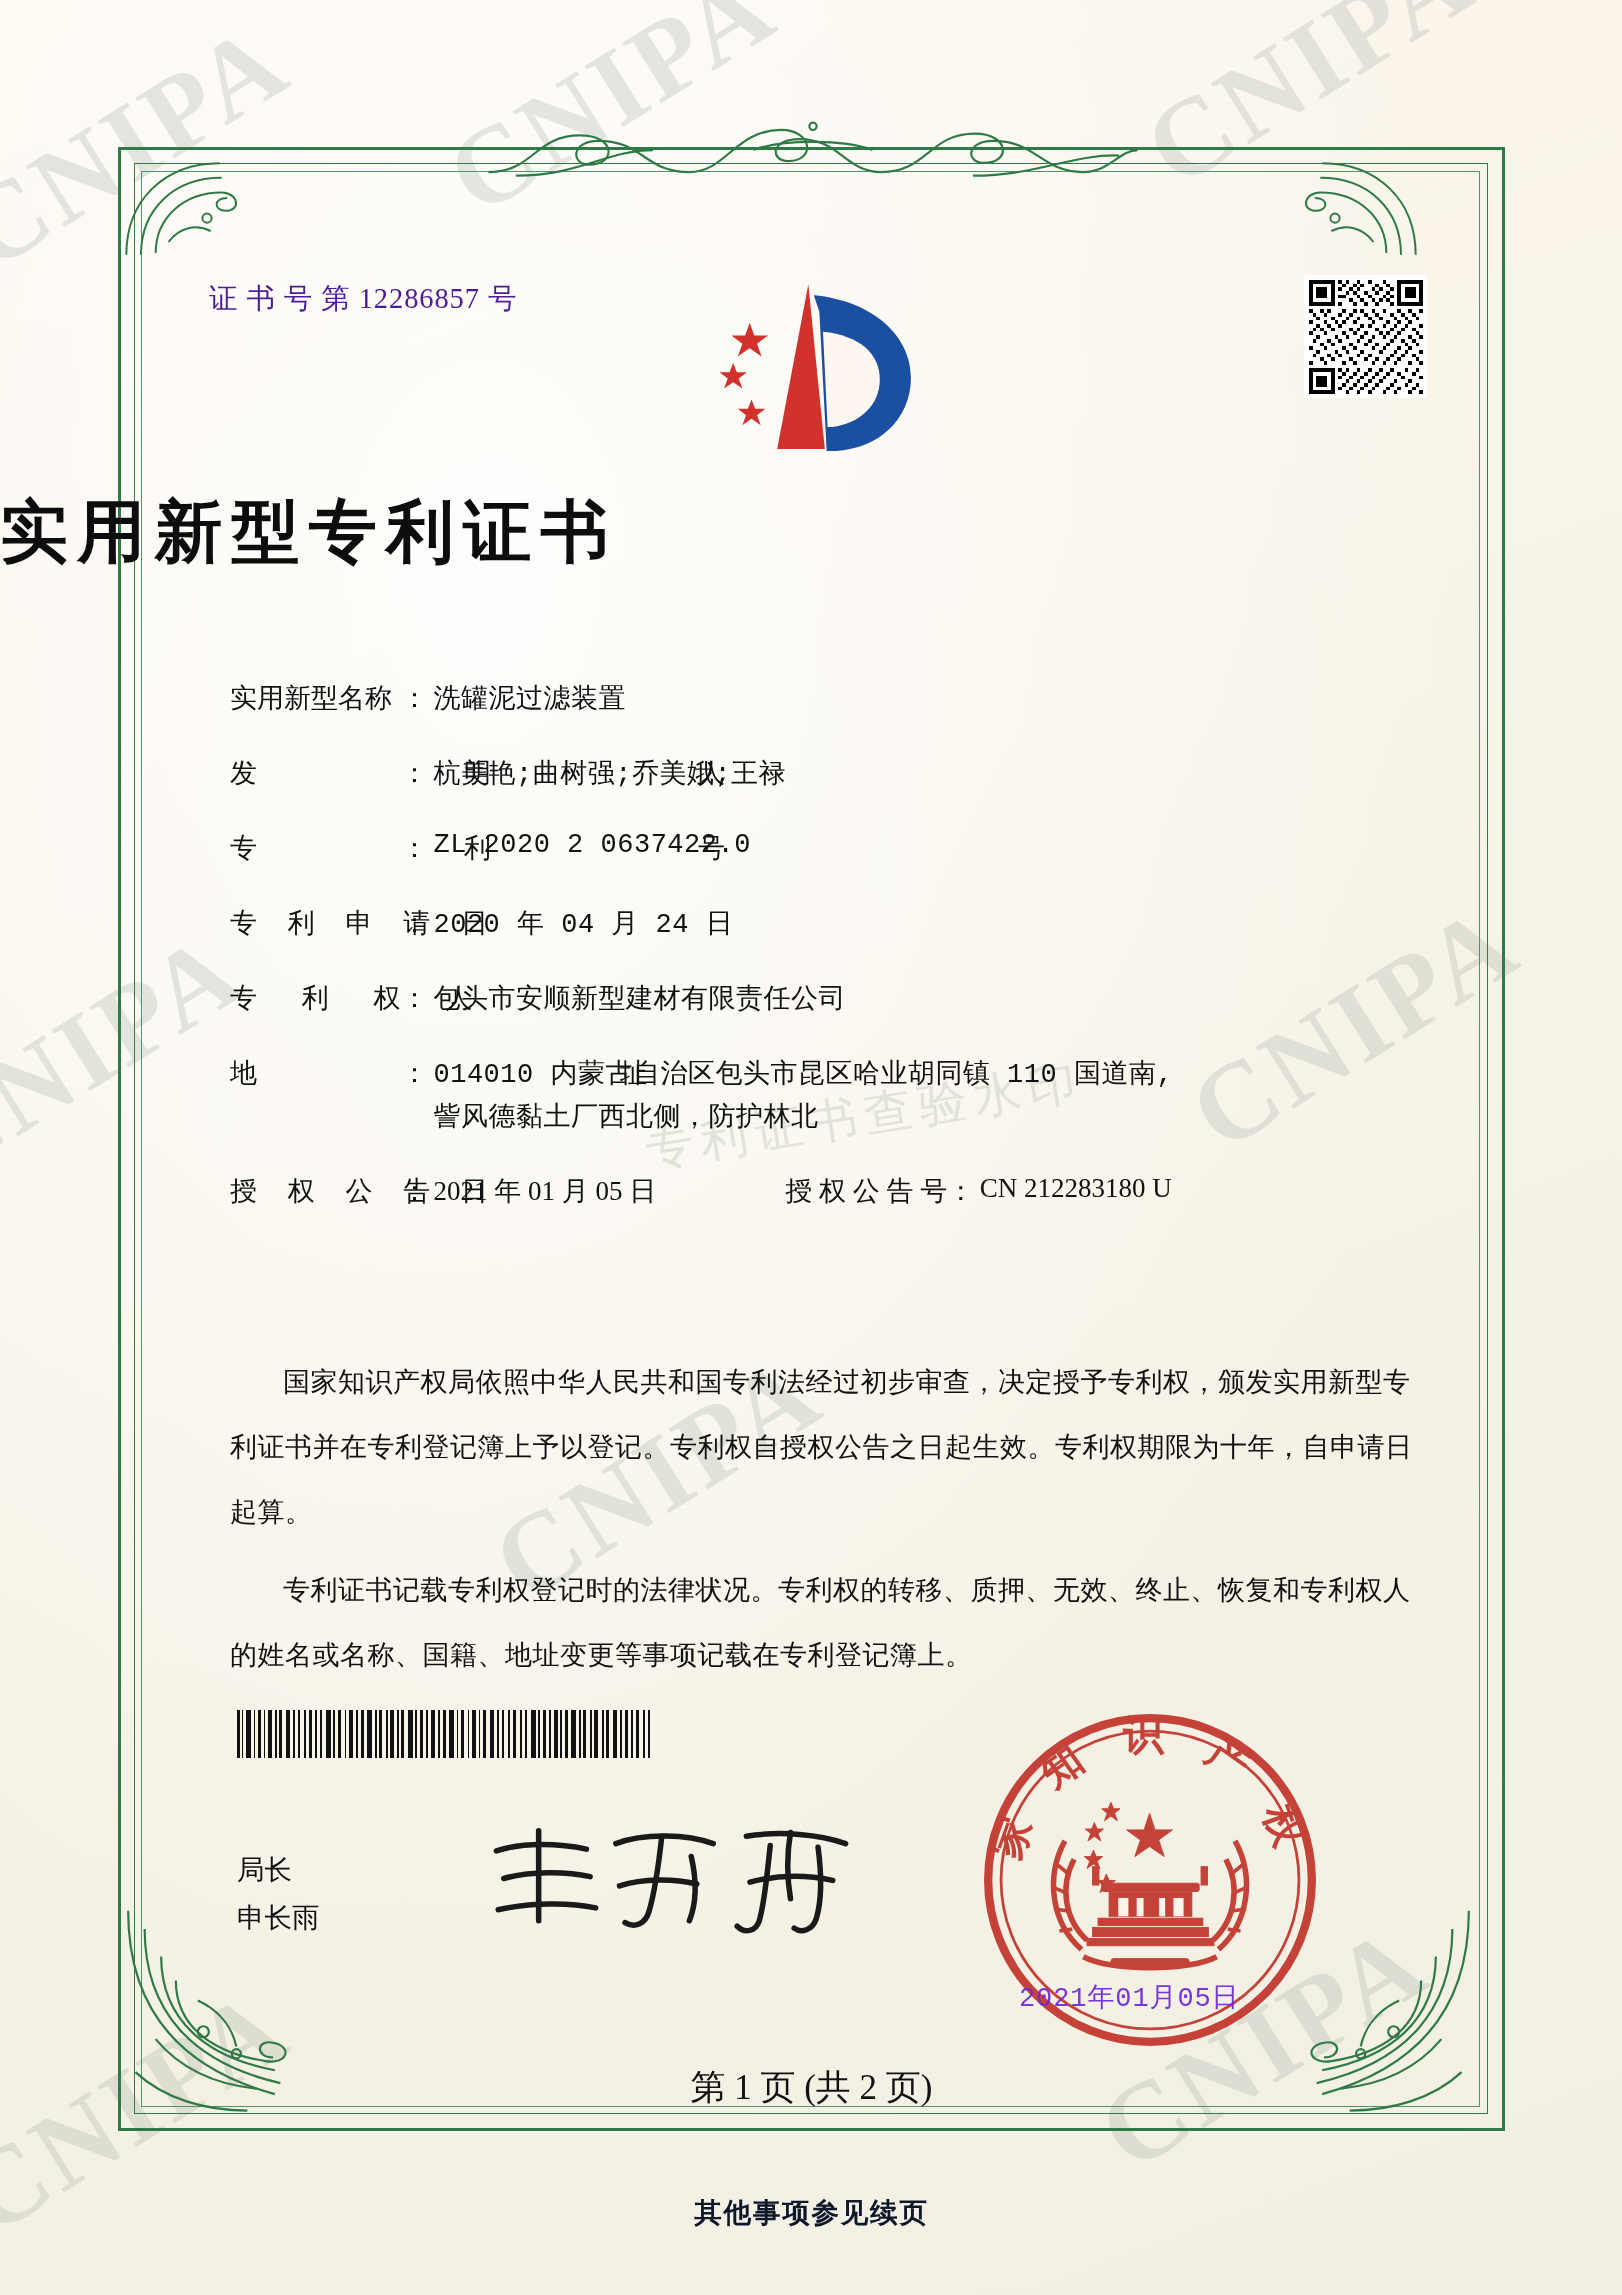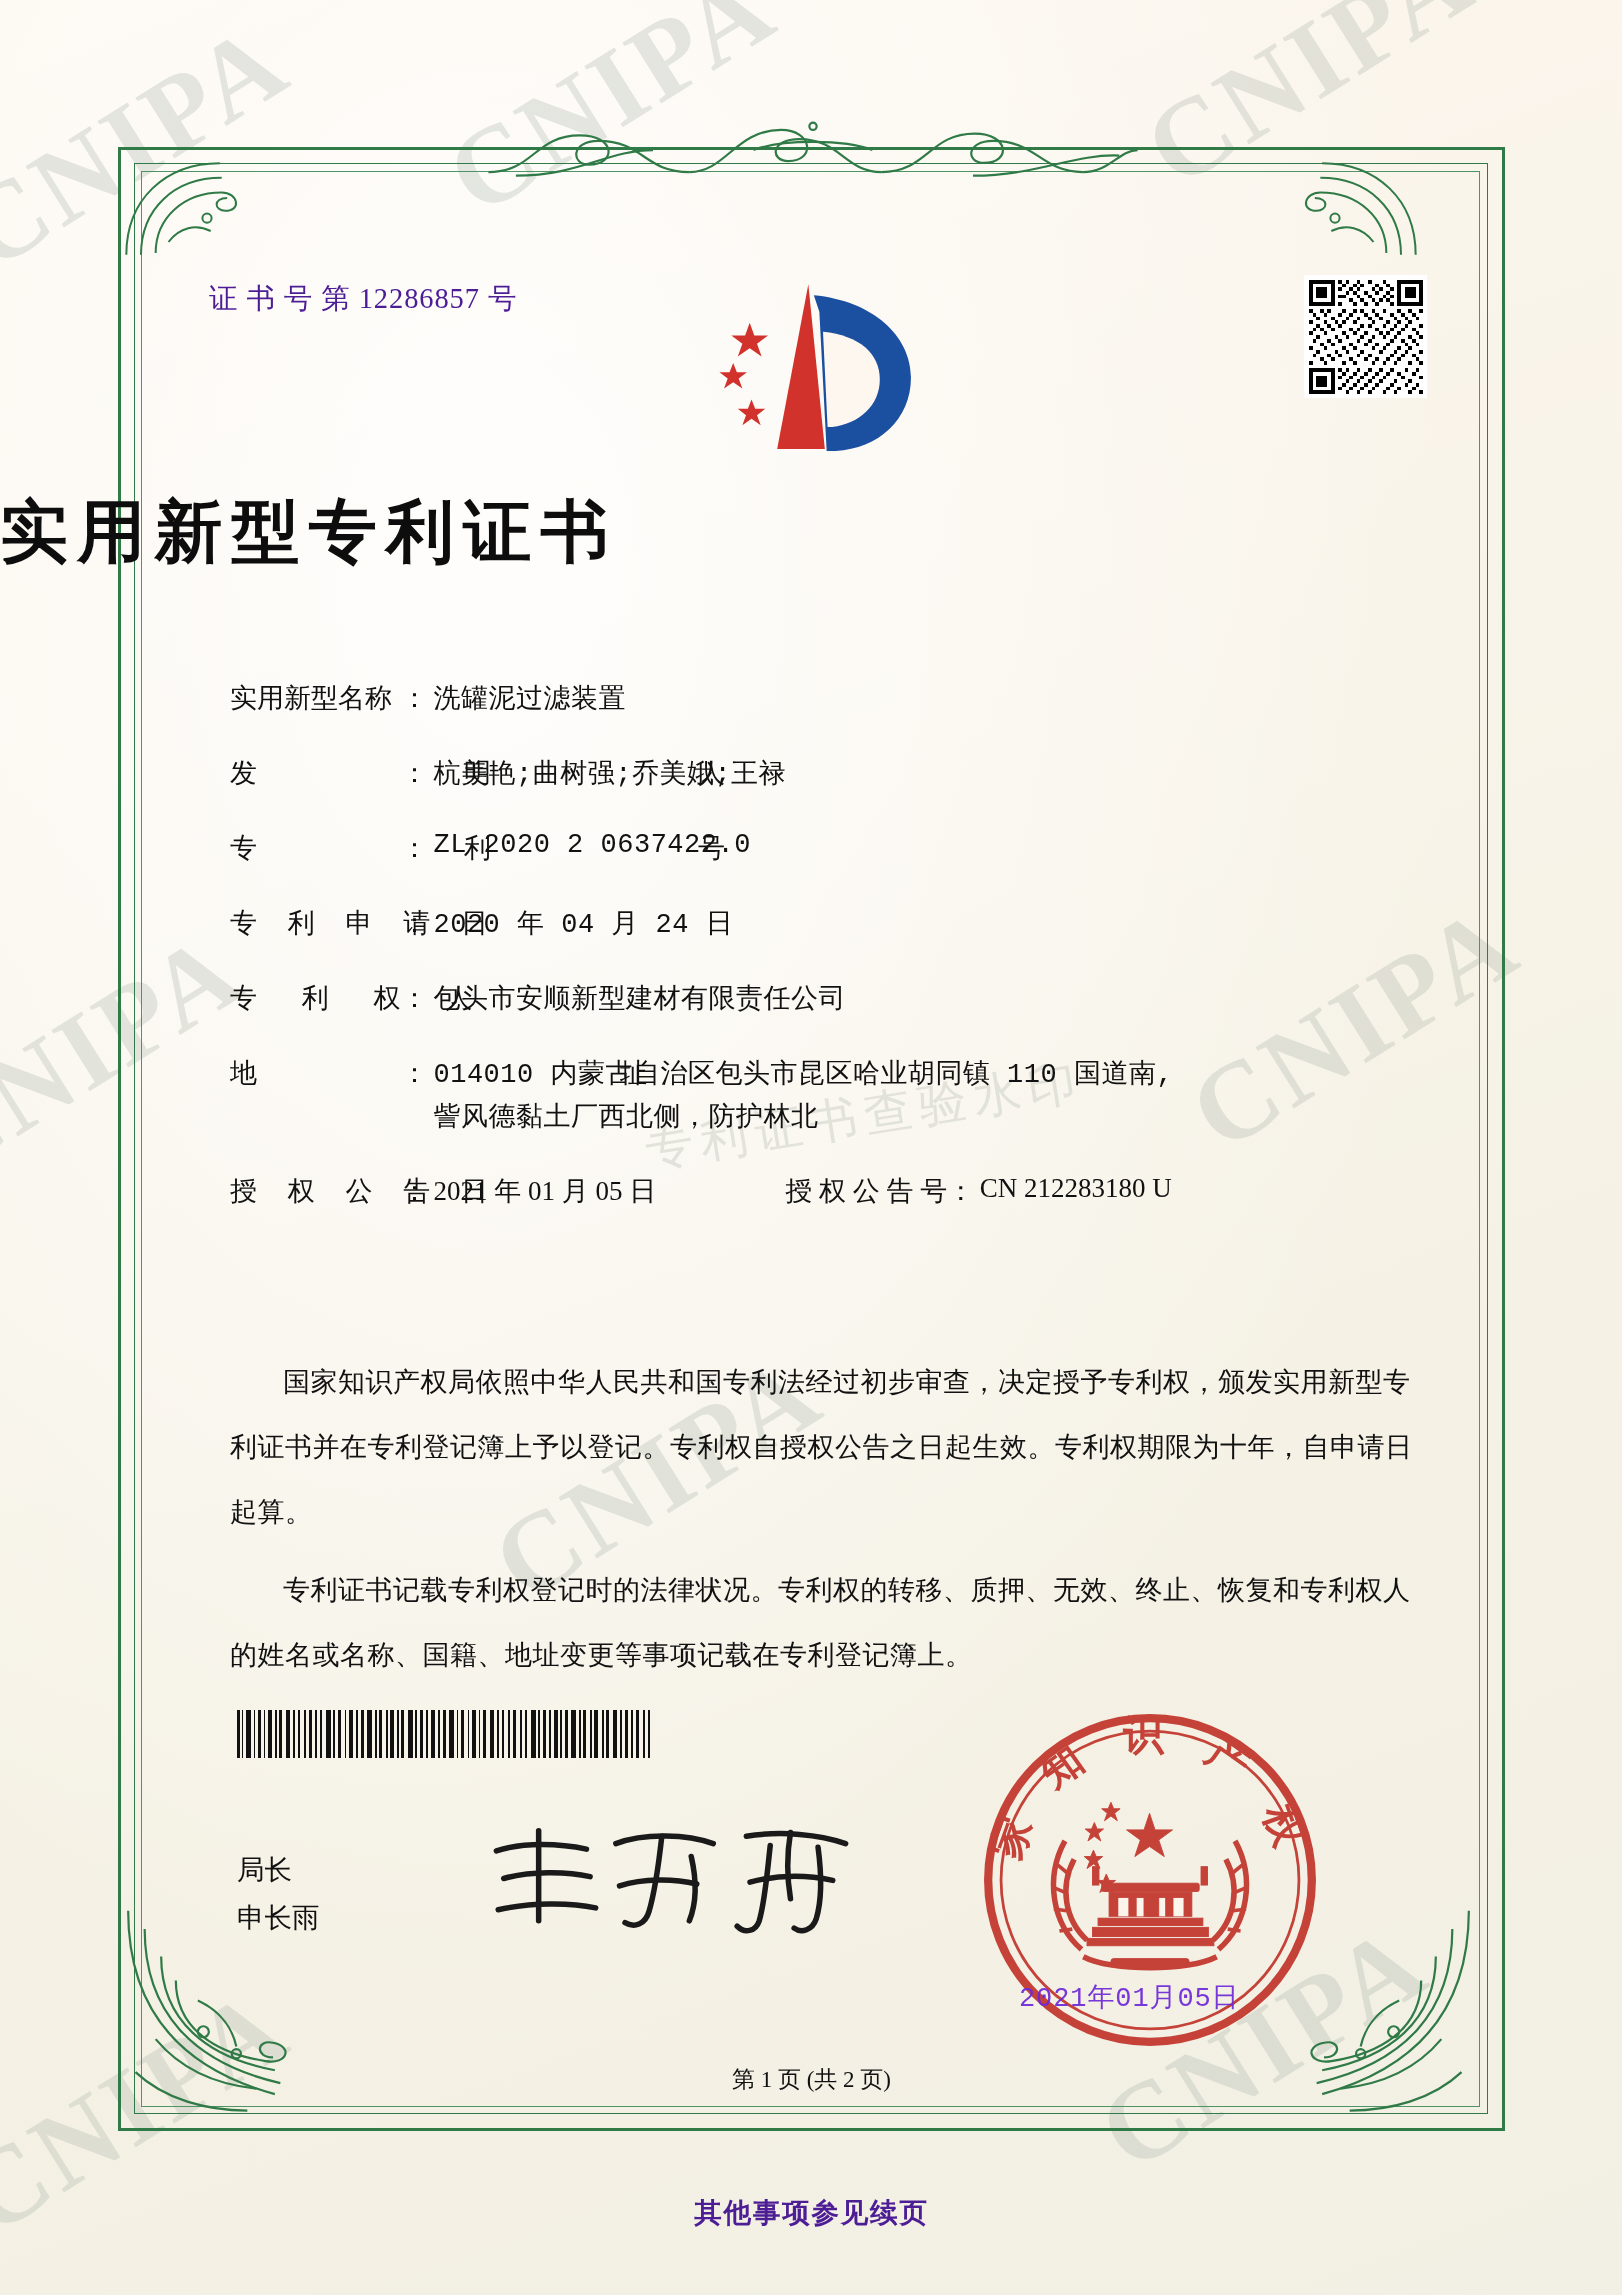--- a/index.html
+++ b/index.html
@@ -236,31 +236,31 @@
     opacity: 0.92;
     font-family: Liberation Mono, monospace;
   }
 
   
   .page-num {
     position: absolute;
     left: 0; right: 0;
     top: 2064px;
     text-align: center;
-    font-size: 23px;
+    font-size: 35px;
     color: #111;
   }
   .footer-note {
     position: absolute;
     left: 0; right: 0;
     top: 2195px;
     text-align: center;
     font-size: 27.5px;
     font-weight: bold;
-    color: #4c1d95;
+    color: #0f172a;
     letter-spacing: 1.8px;
   }
 </style>
 </head>
 <body>
 
 <div class="page">
   <div class="paper-tint"></div>
 
   <div class="wm wm1">CNIPA</div>

